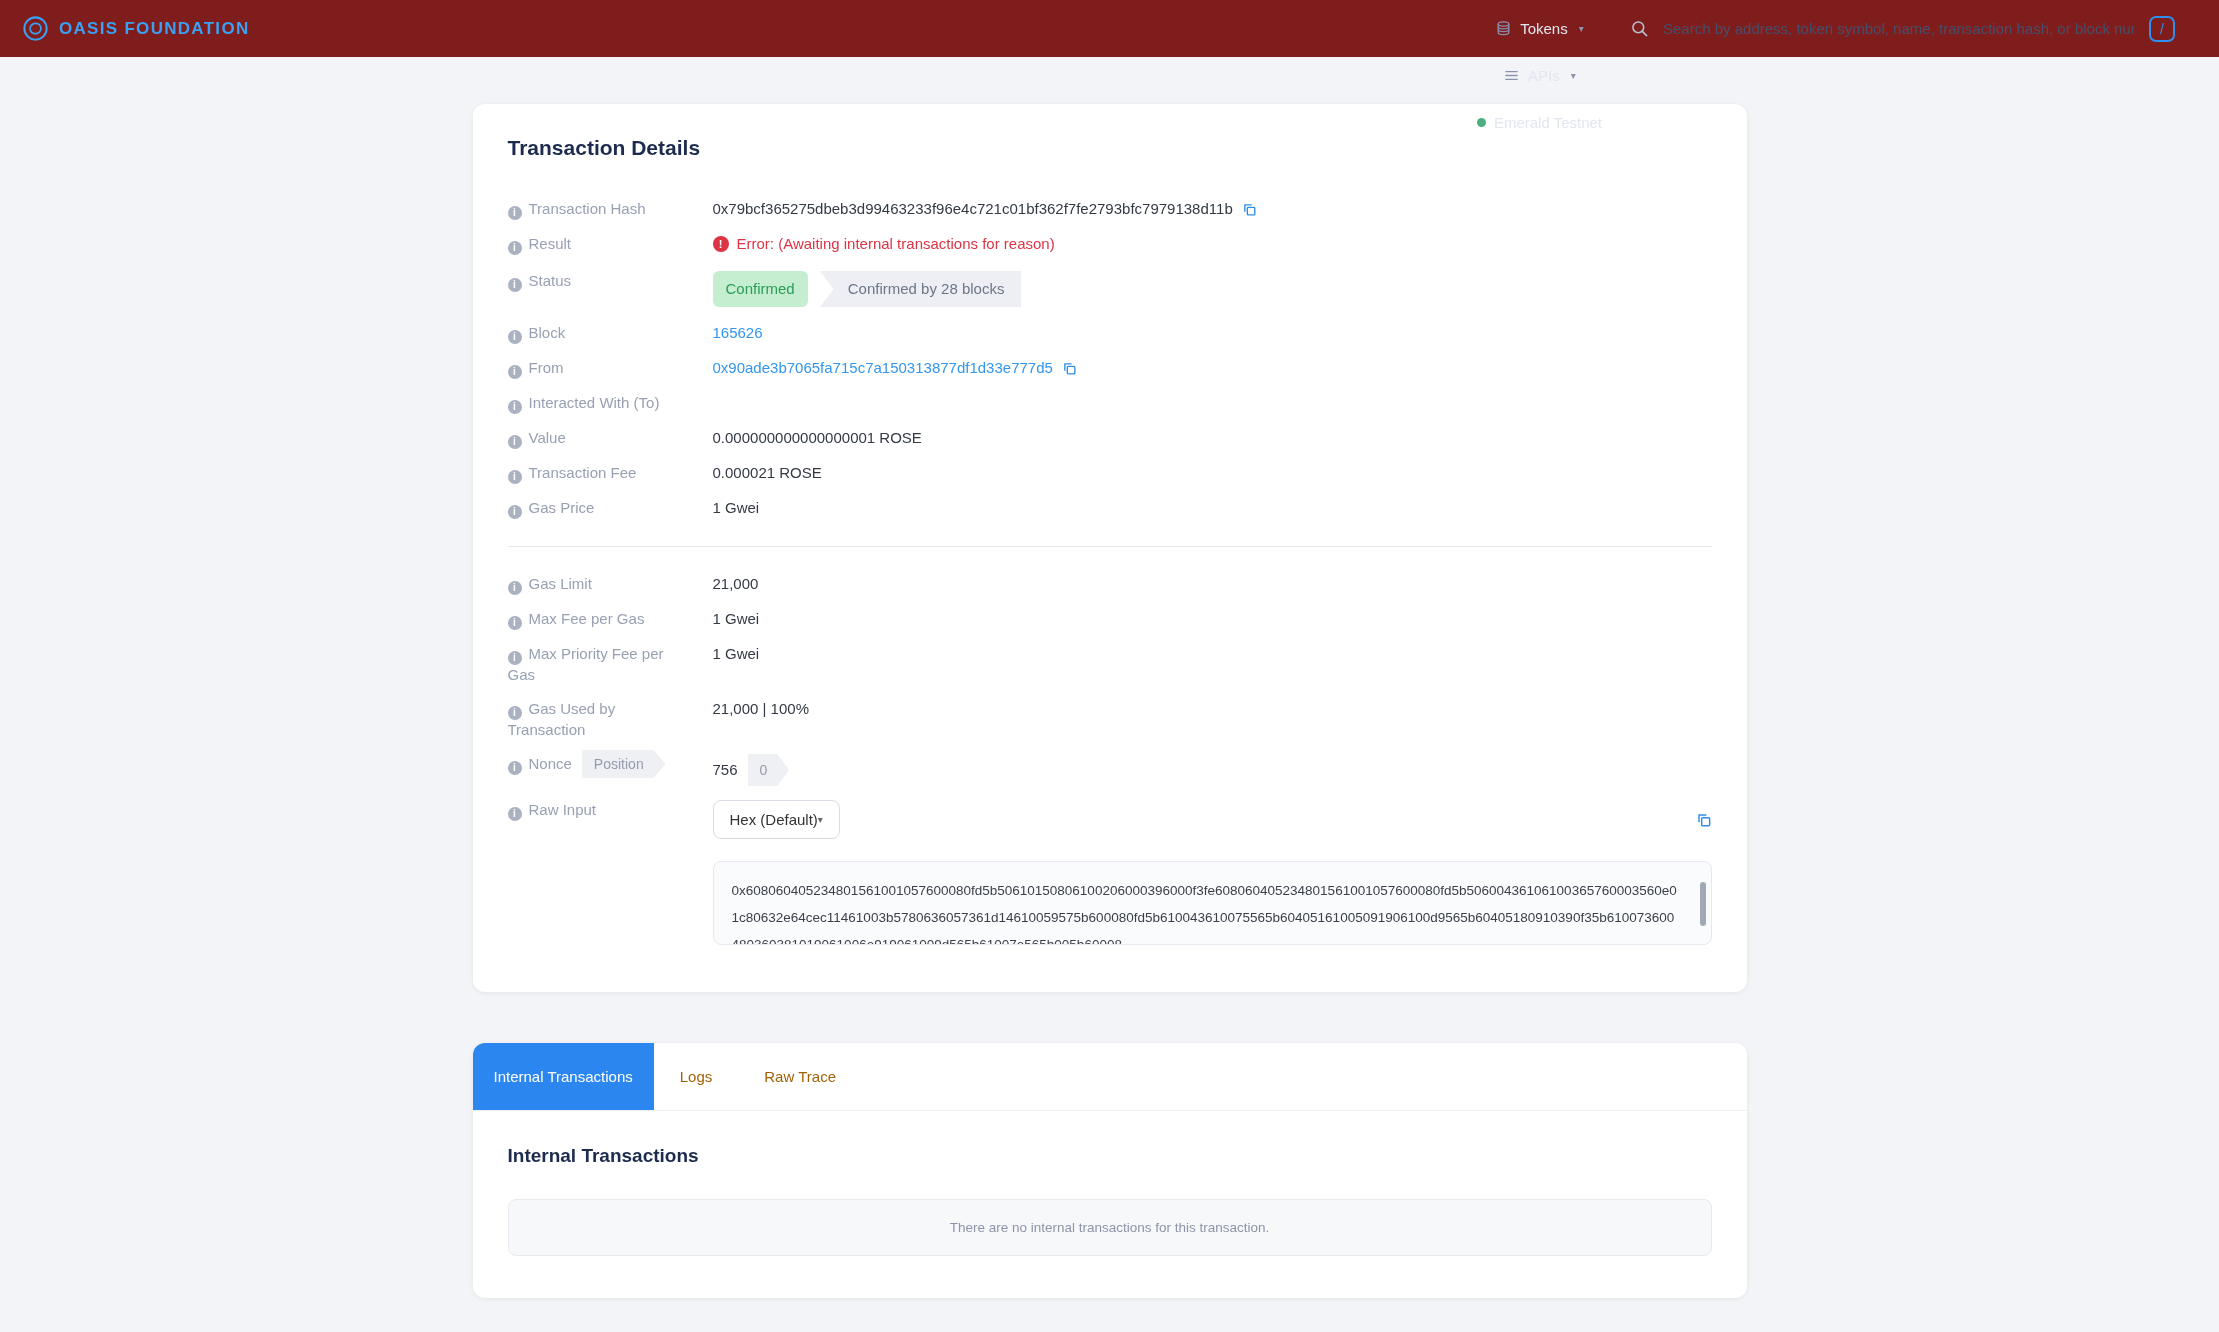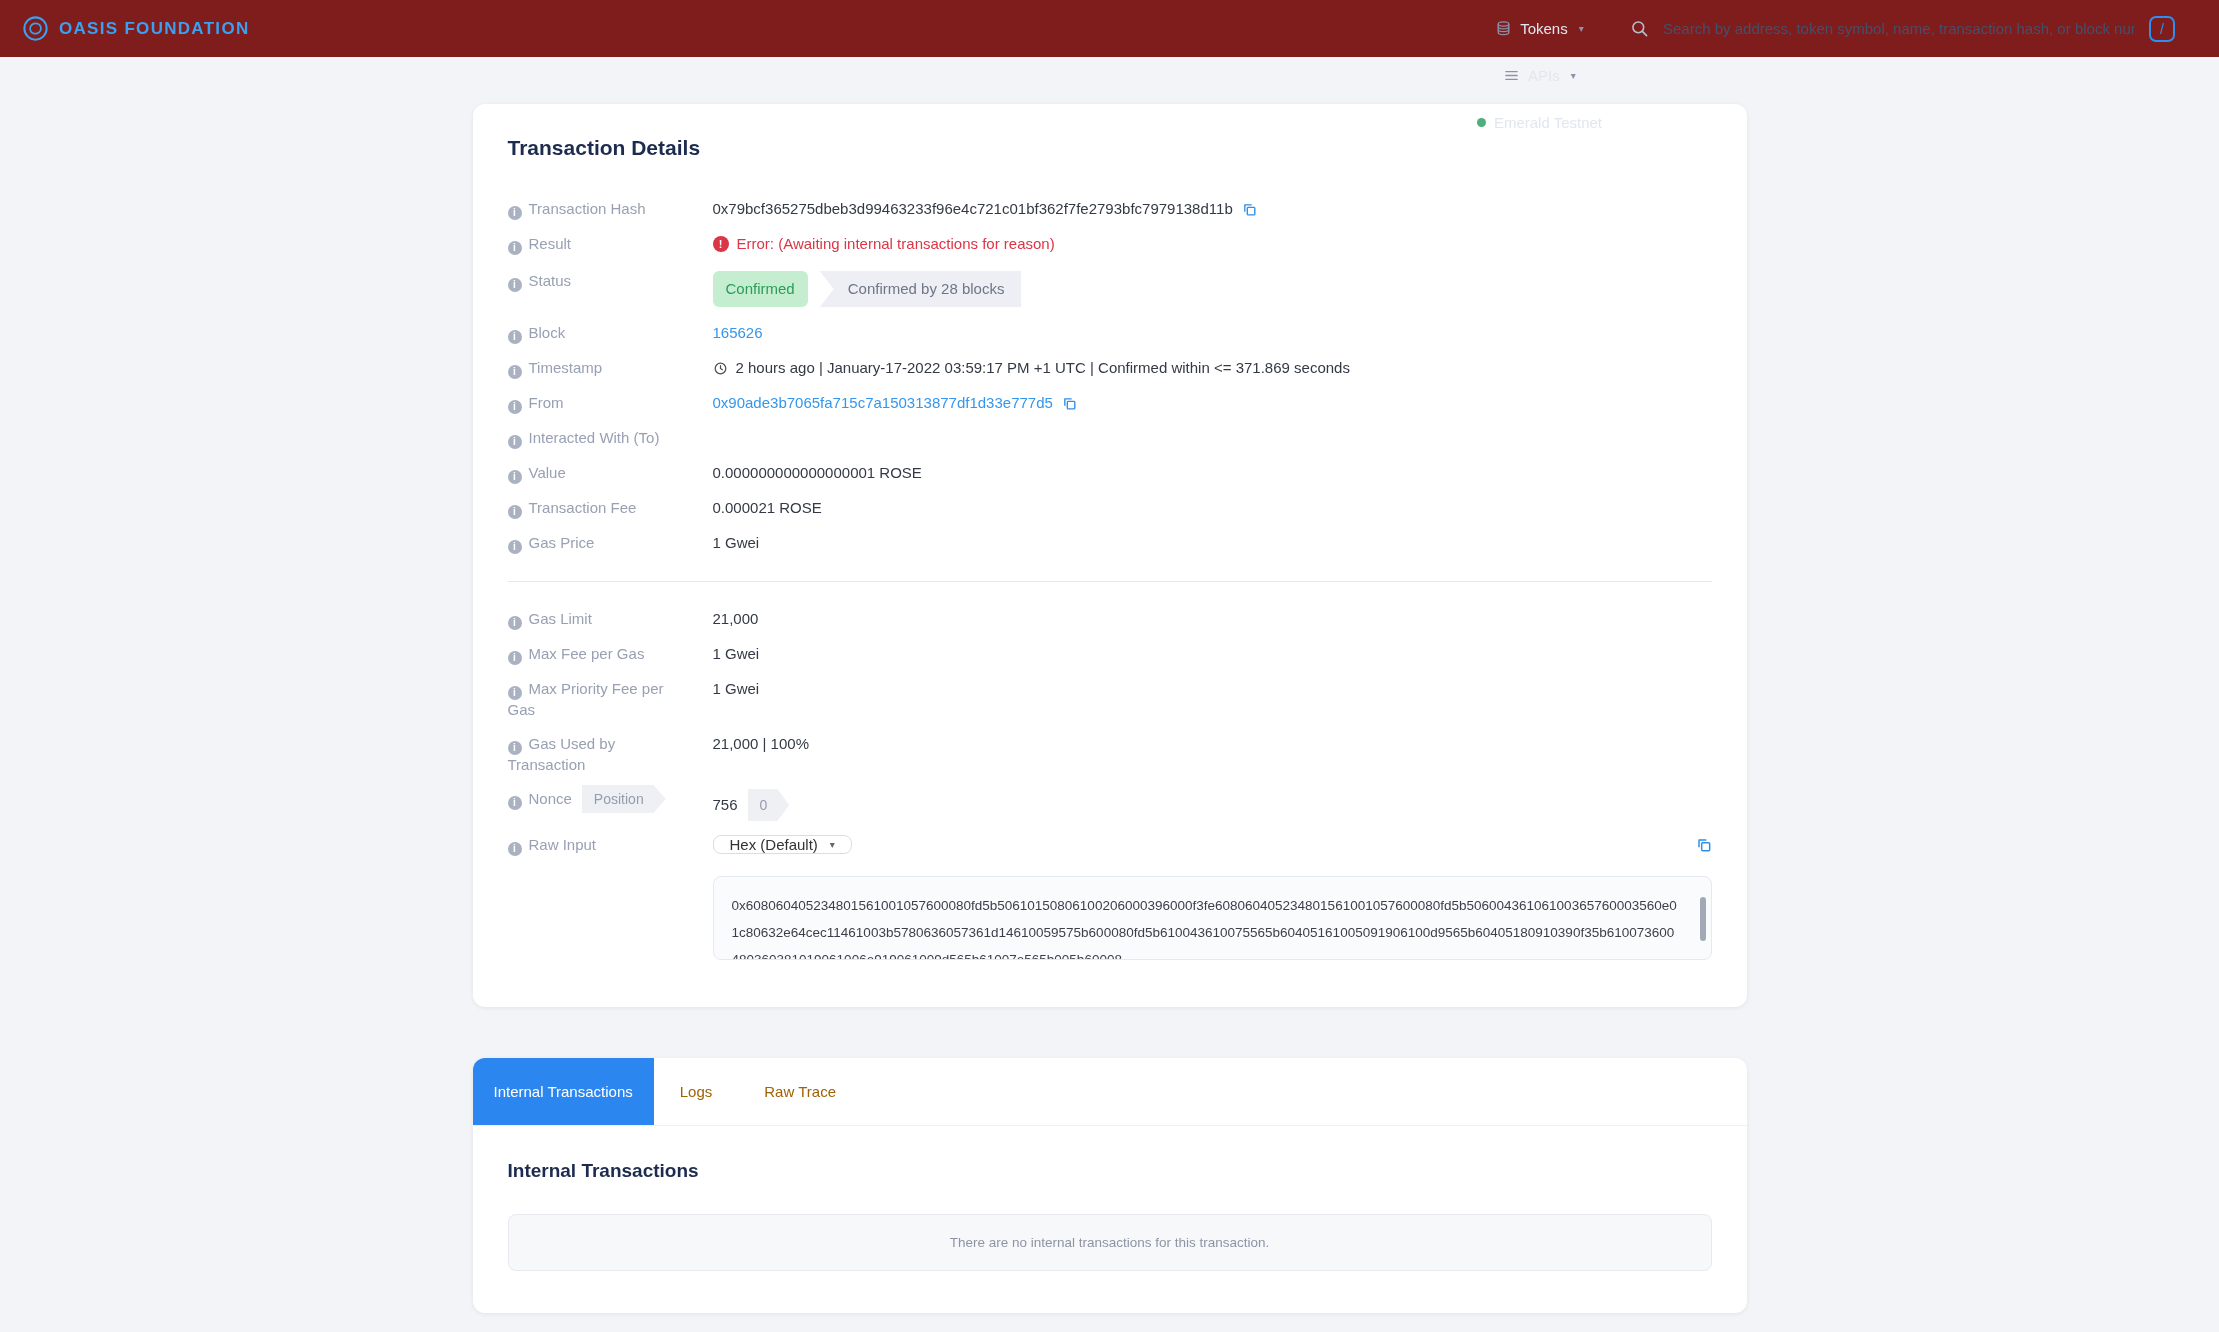--- a/index.html
+++ b/index.html
@@ -71,22 +71,22 @@
   .badge-tag {
     background: #eef0f4; color: #959cae; padding: 6px 22px 6px 12px; font-size: 14px; margin-left: 10px;
     clip-path: polygon(0 0, calc(100% - 12px) 0, 100% 50%, calc(100% - 12px) 100%, 0 100%);
   }
   .clock-ico { display: inline-flex; margin-right: 8px; }
   .divider { height: 1px; background: #e5e8ee; margin: 20px 0; }
   
   .raw-value { flex-direction: column; align-items: stretch; }
   .raw-top { display: flex; justify-content: space-between; align-items: center; width: 100%; }
   .dd {
-    display: inline-flex; align-items: center; gap: 12px; background: #fff;
-    border: 1px solid #d8dde6; border-radius: 8px; padding: 0 16px;
+    display: inline-flex; align-items: center; background: #fff;
+    border: 1px solid #d8dde6; border-radius: 8px; padding: 10px 16px;
     font-size: 15px; color: #333; cursor: pointer; font-family: inherit;
   }
   .dd-caret { color: #666; font-size: 10px; }
   .hexbox {
     position: relative; margin-top: 22px; width: 100%;
     background: #fafbfc; border: 1px solid #e6e9ef; border-radius: 8px;
     padding: 15px 30px 15px 18px; height: 84px; overflow: hidden;
     font-size: 13.5px; line-height: 27px; color: #3a3f4a; word-break: break-all;
   }
   .hex-thumb { position: absolute; right: 5px; top: 20px; width: 6px; height: 44px; border-radius: 3px; background: #a2a9b6; cursor: pointer; }
@@ -217,32 +217,20 @@
         </div>
       </div>
 
       <div class="drow">
         <div class="dlabel"><span class="info"></span><span>Block</span></div>
         <div class="dvalue">
           <a class="link">165626</a>
         </div>
       </div>
 
-      <div class="drow">
-        <div class="dlabel"><span class="info"></span><span>Timestamp</span></div>
-        <div class="dvalue">
-          <span class="clock-ico">
-              <svg width="15" height="15" viewBox="0 0 24 24" fill="none" stroke="#4a4f59" stroke-width="2" stroke-linecap="round">
-                <circle cx="12" cy="12" r="8.5"></circle>
-                <path d="M12 7.5V12l3 2"></path>
-              </svg>
-            </span>
-          <span>2 hours ago | January-17-2022 03:59:17 PM +1 UTC | Confirmed within &lt;= 371.869 seconds</span>
-        </div>
-      </div>
 
       <div class="drow">
         <div class="dlabel"><span class="info"></span><span>From</span></div>
         <div class="dvalue">
           <a class="link">0x90ade3b7065fa715c7a150313877df1d33e777d5</a>
           <span class="copy">
               <svg width="15" height="15" viewBox="0 0 24 24" fill="none" stroke="#2f8fe8" stroke-width="2.2" stroke-linejoin="round">
                 <rect x="8.5" y="8.5" width="12" height="12" rx="1.5"></rect>
                 <path d="M15.5 4.5h-11v11"></path>
               </svg>

